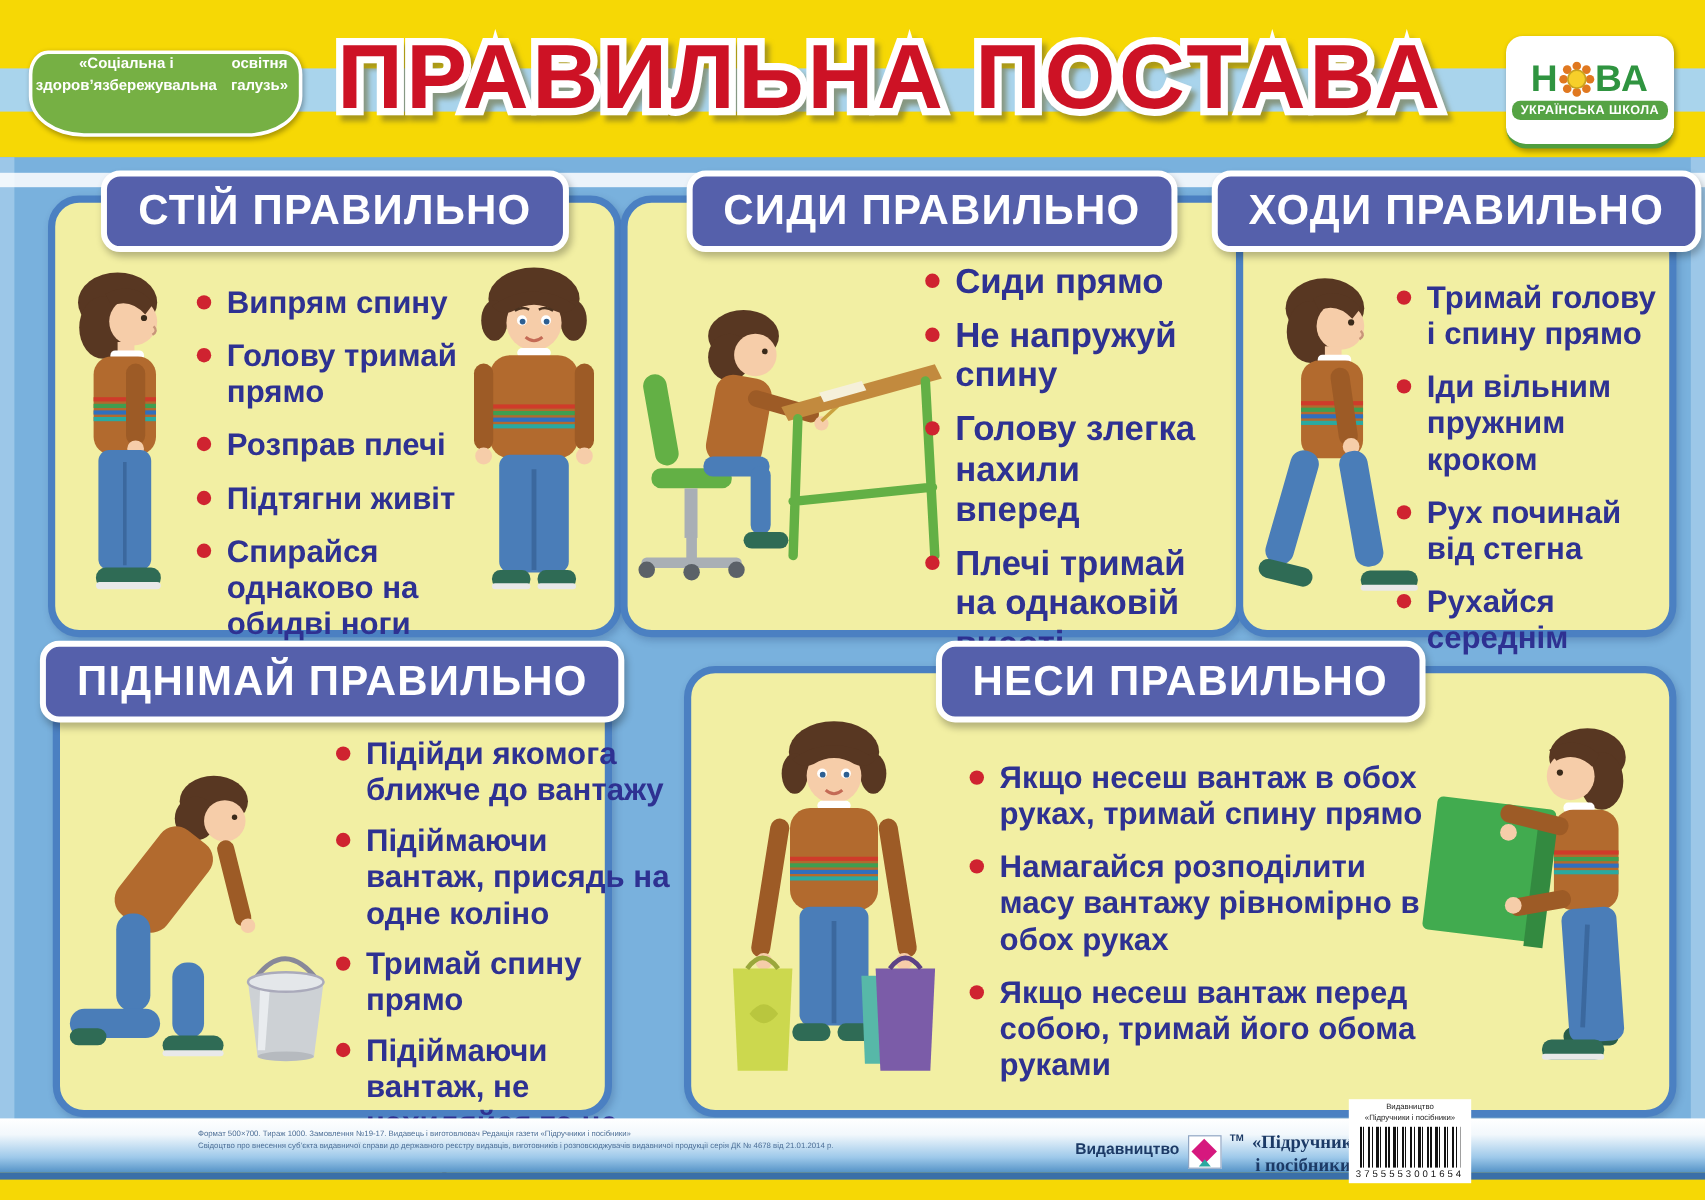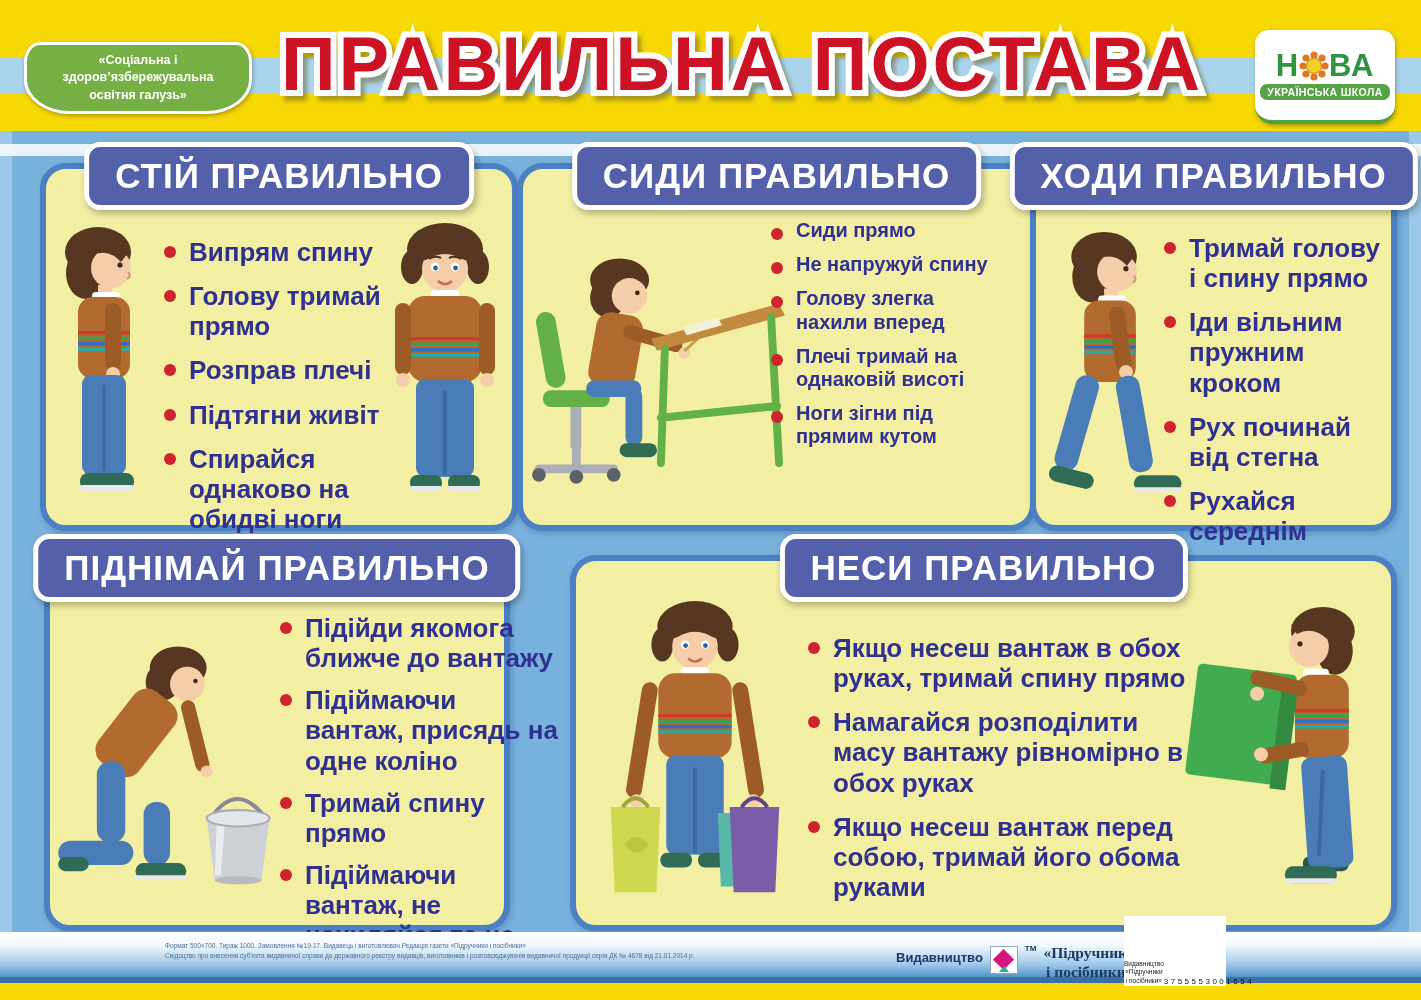--- a/index.html
+++ b/index.html
@@ -3,21 +3,21 @@
 <meta charset="utf-8">
 <style>
   html,body{margin:0;padding:0;background:#555}
   .poster{position:relative;width:1421px;height:1000px;overflow:hidden;
     background:#79b1dd;font-family:"Liberation Sans",sans-serif}
   
   .top-band{position:absolute;left:0;top:0;width:100%;height:131px;background:#f6d805}
   .top-stripe{position:absolute;left:0;top:57px;width:100%;height:36px;background:#a9d4ec}
   .edu-badge{position:absolute;left:24px;top:42px;width:222px;height:66px;background:#76b044;
     border:3px solid #fff;border-radius:16px 16px 46px 46px / 20px 20px 34px 34px;
-    color:#fff;font-size:12.5px;font-weight:bold;text-align:center;display:flex;flex-direction:column;
+    color:#fff;font-size:12.5px;font-weight:bold;text-align:center;display:flex;flex-direction:row;
     justify-content:center;line-height:1.4;box-shadow:1px 2px 4px rgba(0,0,0,.3);z-index:3}
   .title-svg{position:absolute;left:245px;top:14px;z-index:2;
     filter:drop-shadow(4px 5px 2px rgba(105,100,40,.55))}
   .nus-logo{position:absolute;right:26px;top:30px;width:140px;height:90px;background:#fff;
     border-radius:14px 14px 18px 18px;box-shadow:1px 2px 4px rgba(0,0,0,.3);display:flex;
     flex-direction:column;align-items:center;justify-content:center;gap:3px;z-index:3;
     border-bottom:4px solid #4f9e3f}
   .nus-top{display:flex;align-items:center;font-weight:bold;font-size:31px;color:#2f9440;letter-spacing:1px;line-height:1}
   .nus-bottom{background:#55a344;color:#fff;font-size:10.5px;font-weight:bold;padding:2px 7px;
     border-radius:7px;letter-spacing:.4px;white-space:nowrap}
@@ -27,39 +27,39 @@
   .panel{position:absolute;box-sizing:border-box;background:#f2efa3;border:6px solid #4b80c2;
     border-radius:26px;z-index:1;box-shadow:2px 3px 6px rgba(30,60,110,.25)}
   .panel-header{position:absolute;top:-27px;left:50%;transform:translateX(-50%);background:#5560ab;
     border:5px solid #fff;border-radius:16px;color:#fff;font-size:35px;font-weight:bold;letter-spacing:1px;
     padding:9px 26px;white-space:nowrap;margin:0;box-shadow:2px 4px 6px rgba(0,0,0,.25);z-index:4}
   .bullets{position:absolute;list-style:none;margin:0;padding:0}
   .bullets li{position:relative;padding-left:27px;margin-bottom:14px;color:#2e3192;font-weight:bold;
     font-size:26px;line-height:1.16}
   .bullets li::before{content:"";position:absolute;left:2px;top:9px;width:12px;height:12px;
     border-radius:50%;background:#cf2330}
-  .bullets-sit li{font-size:20px;margin-bottom:11px}
+  .bullets-sit li{font-size:29px;margin-bottom:11px}
   .bullets-lift li{margin-bottom:12px}
   .fig{position:absolute}
   
   .footer{position:absolute;left:0;top:932px;width:100%;height:45px;z-index:2;
     background:linear-gradient(180deg,#ffffff 0%,#f2f8fc 30%,#9ec9ea 72%,#5593c7 100%);
     border-bottom:6px solid #3a6fa8;box-sizing:content-box}
   .imprint{position:absolute;left:165px;top:9px;font-size:6.5px;line-height:1.6;color:#4c6e96}
   .publisher{position:absolute;left:896px;top:10px;display:flex;align-items:flex-start;gap:7px}
   .publisher-prefix{font-size:13px;font-weight:bold;color:#1c3a66;margin-top:8px}
   .tm-logo{width:26px;height:26px;background:#fff;border:1px solid #8fa6c4;position:relative;margin-top:4px}
   .tm-logo .diamond{position:absolute;left:5px;top:5px;width:15px;height:15px;background:#d6187e;transform:rotate(45deg)}
   .tm-logo .tri{position:absolute;left:8px;bottom:1px;width:0;height:0;border-left:5px solid transparent;
     border-right:5px solid transparent;border-bottom:6px solid #2aa9a0}
   .tm-sup{font-size:8px;font-weight:bold;color:#1c3a66;margin-top:2px}
   .publisher-name{font-family:"Liberation Serif",serif;font-weight:bold;color:#1c3a66;font-size:15.5px;
     line-height:1.2;text-align:center;margin-top:2px}
   .barcode{position:absolute;left:1124px;top:916px;width:102px;height:70px;background:#fff;z-index:6;
-    display:flex;flex-direction:row;align-items:flex-end;padding-top:3px;box-sizing:border-box}
+    display:flex;flex-direction:column;align-items:center;padding-top:3px;box-sizing:border-box}
   .barcode-label{font-size:6.5px;color:#222;line-height:1.35;text-align:center}
   .barcode-bars{width:84px;height:34px;margin-top:2px;
     background:repeating-linear-gradient(90deg,#111 0 2px,#fff 2px 3px,#111 3px 4px,#fff 4px 7px)}
   .barcode-digits{font-size:8px;letter-spacing:2.5px;color:#111;margin-top:1px}
   .bottom-band{position:absolute;left:0;top:977px;width:100%;height:23px;background:#f6d805;z-index:1}
 </style>
 </head>
 <body>
 
 <div class="poster">

